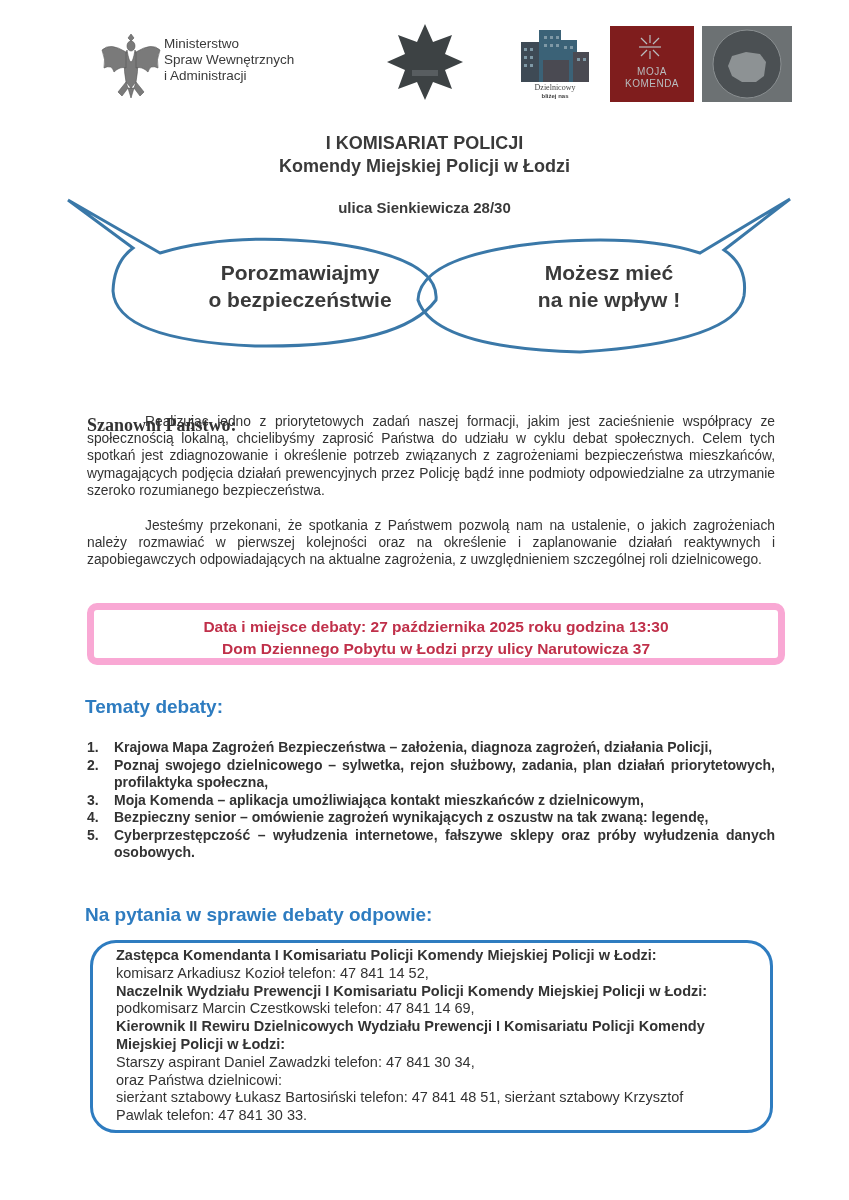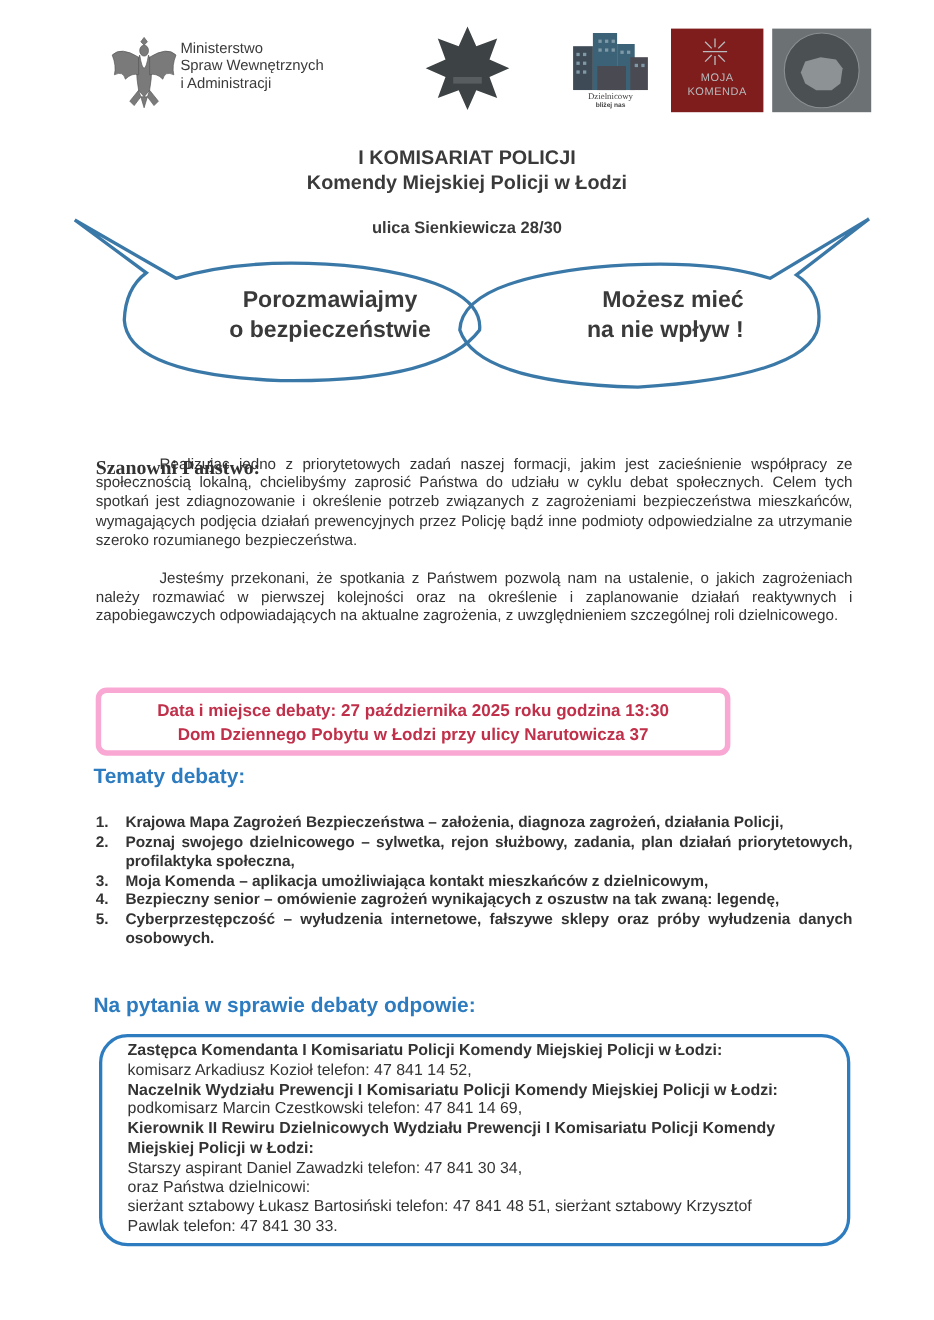--- a/index.html
+++ b/index.html
@@ -23,21 +23,21 @@
   .t2 { top: 156px; font-size: 18px; }
   .t3 { top: 199px; font-size: 15px; }
 
   .bubbles { left: 0; top: 180px; width: 849px; height: 200px; }
   .bubble-text { position: absolute; text-align: center; font-weight: bold; font-size: 21px; line-height: 27px; color: #3a3a3a; }
 
   .greeting { left: 87px; top: 379px; font-family: "Liberation Serif", serif; font-weight: bold; font-size: 18px; color: #333; margin-top: 36px; }
   .para { left: 87px; width: 688px; font-size: 13.8px; line-height: 17.2px; font-weight: normal; color: #333; text-align: justify; }
   .para .indent { display: inline-block; width: 58px; }
 
-  .date-box { left: 87px; top: 625px; width: 577px; height: 62px; border: 5px solid #f9a8d4; border-radius: 10px; box-sizing: border-box; }
+  .date-box { left: 87px; top: 603px; width: 698px; height: 62px; border: 7px solid #f9a8d4; border-radius: 10px; box-sizing: border-box; }
   .date-line { position: absolute; left: 0; right: 0; text-align: center; color: #c0304a; font-weight: bold; font-size: 15.5px; }
 
   .section-heading { color: #2e7cc0; font-weight: bold; font-size: 19px; }
 
   .topics { left: 87px; top: 739px; width: 688px; font-weight: bold; font-size: 14px; line-height: 17.5px; color: #333; }
   .topic { display: flex; text-align: justify; }
   .topic-num { width: 27px; flex: none; }
   .topic-text { flex: 1; }
 
   .contact-box { left: 90px; top: 940px; width: 683px; height: 193px; border: 3px solid #2e7cc0; border-radius: 26px; box-sizing: border-box; }
@@ -138,21 +138,21 @@
 <svg class="abs bubbles" viewBox="0 180 849 200">
   <g fill="none" stroke="#3a78a8" stroke-width="3">
     <path d="M160 253 L68 200 L133 248 Q114 262 113 291 Q116 340 255 346 Q400 348 436 300 Q440 258 330 243 Q230 232 160 253 z"></path>
     <path d="M700 253 L790 199 L724 250 Q748 266 744 296 Q736 342 580 352 Q434 348 418 300 Q420 256 540 243 Q640 234 700 253 z"></path>
   </g>
 </svg>
 <div class="bubble-text" style="left:170px; top:259px; width:260px;">
   <div>Porozmawiajmy</div>
   <div>o bezpieczeństwie</div>
 </div>
-<div class="bubble-text" style="left:446px; top:259px; width:230px;text-align:right;">
+<div class="bubble-text" style="left:494px; top:259px; width:230px;">
   <div>Możesz mieć</div>
   <div>na nie wpływ !</div>
 </div>
 
 <div class="abs greeting">Szanowni Państwo:</div>
 <div class="abs para" style="top:413px;"><span class="indent"></span><span>Realizując jedno z priorytetowych zadań naszej formacji, jakim jest zacieśnienie współpracy ze społecznością lokalną, chcielibyśmy zaprosić Państwa do udziału w cyklu debat społecznych. Celem tych spotkań jest zdiagnozowanie i określenie potrzeb związanych z zagrożeniami bezpieczeństwa mieszkańców, wymagających podjęcia działań prewencyjnych przez Policję bądź inne podmioty odpowiedzialne za utrzymanie szeroko rozumianego bezpieczeństwa.</span></div>
 <div class="abs para" style="top:517px;"><span class="indent"></span><span>Jesteśmy przekonani, że spotkania z Państwem pozwolą nam na ustalenie, o jakich zagrożeniach należy rozmawiać w pierwszej kolejności oraz na określenie i zaplanowanie działań reaktywnych i zapobiegawczych odpowiadających na aktualne zagrożenia, z uwzględnieniem szczególnej roli dzielnicowego.</span></div>
 
 <div class="abs date-box">
   <div class="date-line" style="top:8px;">Data i miejsce debaty: 27 października 2025 roku godzina 13:30</div>

